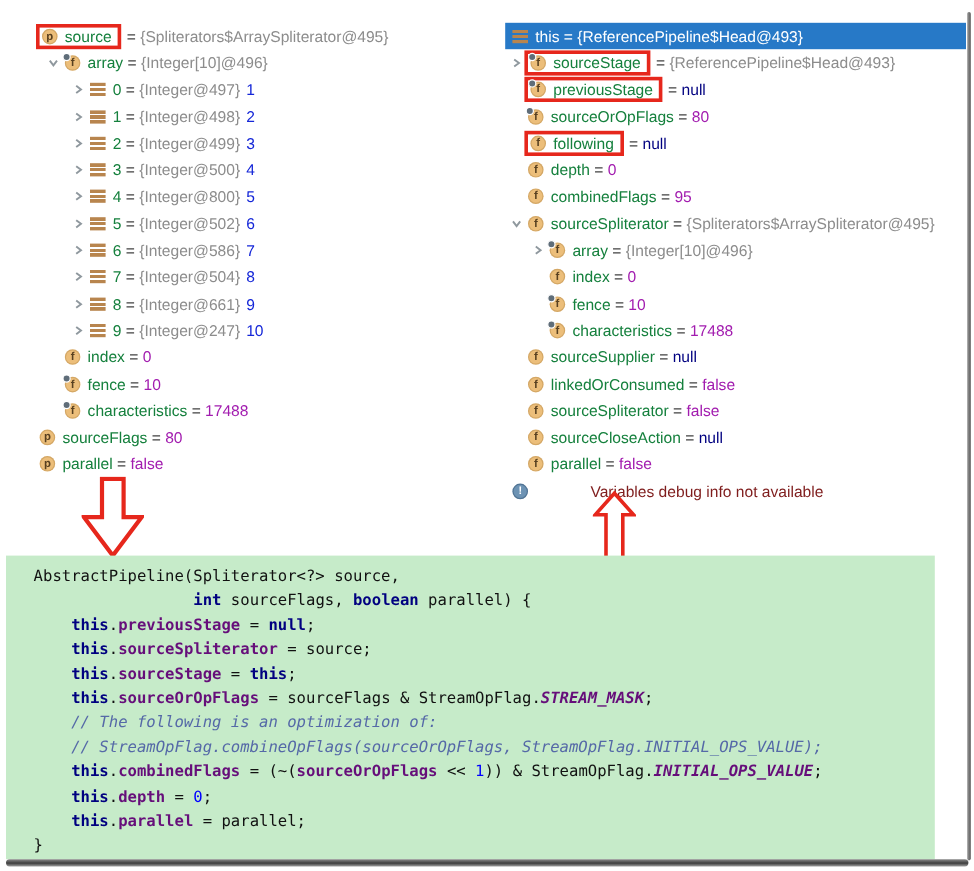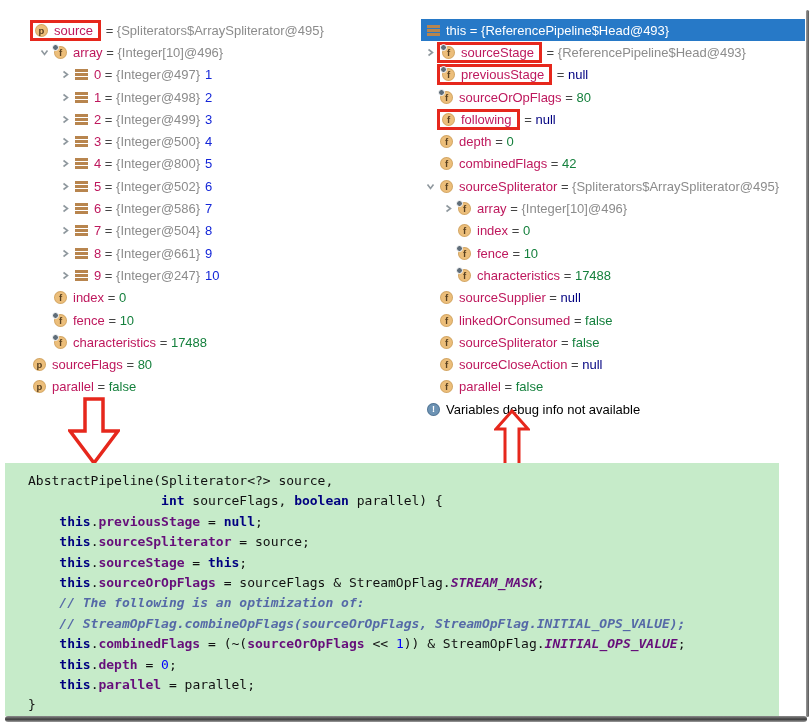--- a/index.html
+++ b/index.html
@@ -20,43 +20,43 @@
         color:#584020;font-size:9.5px;font-weight:bold;line-height:13px;
         display:flex;align-items:center;justify-content:center;margin-right:6px;}
   .fm{position:absolute;left:-2px;top:-2px;width:5px;height:5px;border-radius:50%;
       background:#5f6d79;border:1px solid #fff;}
   .bars{width:13px;height:11px;flex:0 0 13px;margin-right:6px;
         background:linear-gradient(to bottom,#b8854e 0 2.8px,transparent 2.8px 4.1px,
         #b8854e 4.1px 6.9px,transparent 6.9px 8.2px,#b8854e 8.2px 11px);}
   .infoicon{width:13px;height:13px;flex:0 0 13px;border-radius:50%;background:#6d93b4;
         color:#fff;font-size:9px;font-weight:bold;display:flex;align-items:center;
         justify-content:center;margin-right:6px;box-shadow:inset 0 0 0 1px rgba(40,70,100,.4);}
-  .name{color:#be185d;}
+  .name{color:#15803d;}
   .eq{color:#444;white-space:pre;}
   .val{}
   .v-ref{color:#8c8c8c;}
-  .v-num{color:#15803d;}
+  .v-num{color:#a21caf;}
   .v-null{color:#000080;}
   .extra{color:#1426d8;margin-left:5px;}
-  .infotext{color:#000000;}
+  .infotext{color:#7f1d1d;margin-left:46px;}
   .redbox{display:inline-flex;align-items:center;border:3px solid #e6271c;
           padding:0 5px 0 2px;margin:-2px 1px -2px -3px;}
 
   
   .code{position:absolute;left:5px;top:463px;width:774px;height:253px;margin:0;
         background:#c6ebc9;box-sizing:border-box;padding:8px 0 0 23px;
         font-family:"DejaVu Sans Mono","Liberation Mono",monospace;
         font-size:13px;line-height:20.4px;}
   .cl{white-space:pre;}
   .c-d{color:#111;}
   .c-k{color:#000080;font-weight:bold;margin-top:29px;}
   .c-m{color:#660e7a;font-weight:bold;}
   .c-s{color:#660e7a;font-weight:bold;font-style:italic;}
   .c-n{color:#0000ff;}
-  .c-c{color:#5569a7;font-style:italic;font-weight:bold;}
+  .c-c{color:#5569a7;font-style:italic;}
 
   
   .arrow{position:absolute;}
 
   
   .shadow-right{position:absolute;left:806px;top:10px;width:3px;height:707px;
         background:linear-gradient(to right,#9a9a9a,#595959);border-radius:2px;}
   .shadow-bottom{position:absolute;left:5px;top:716px;width:802px;height:6px;
         border-radius:3px;background:linear-gradient(#8c8c8c,#3e3e3e 55%,#9e9e9e);}
 </style>
@@ -291,21 +291,21 @@
         <span class="circ">f</span>
         <span class="name">depth</span>
         <span class="eq"> = </span>
         <span class="val v-num">0</span>
       </div>
       <div class="trow" style="padding-left: 0px;">
         <span class="slot"></span>
         <span class="circ">f</span>
         <span class="name">combinedFlags</span>
         <span class="eq"> = </span>
-        <span class="val v-num">42</span>
+        <span class="val v-num">95</span>
       </div>
       <div class="trow" style="padding-left: 0px;">
         <span class="slot">
           <svg width="9" height="9" viewBox="0 0 9 9">
             <polyline points="1.5,2.5 4.5,6.5 7.5,2.5" fill="none" stroke="#8f989e" stroke-width="1.6"></polyline>
           </svg>
         </span>
         <span class="circ">f</span>
         <span class="name">sourceSpliterator</span>
         <span class="eq"> = </span>

